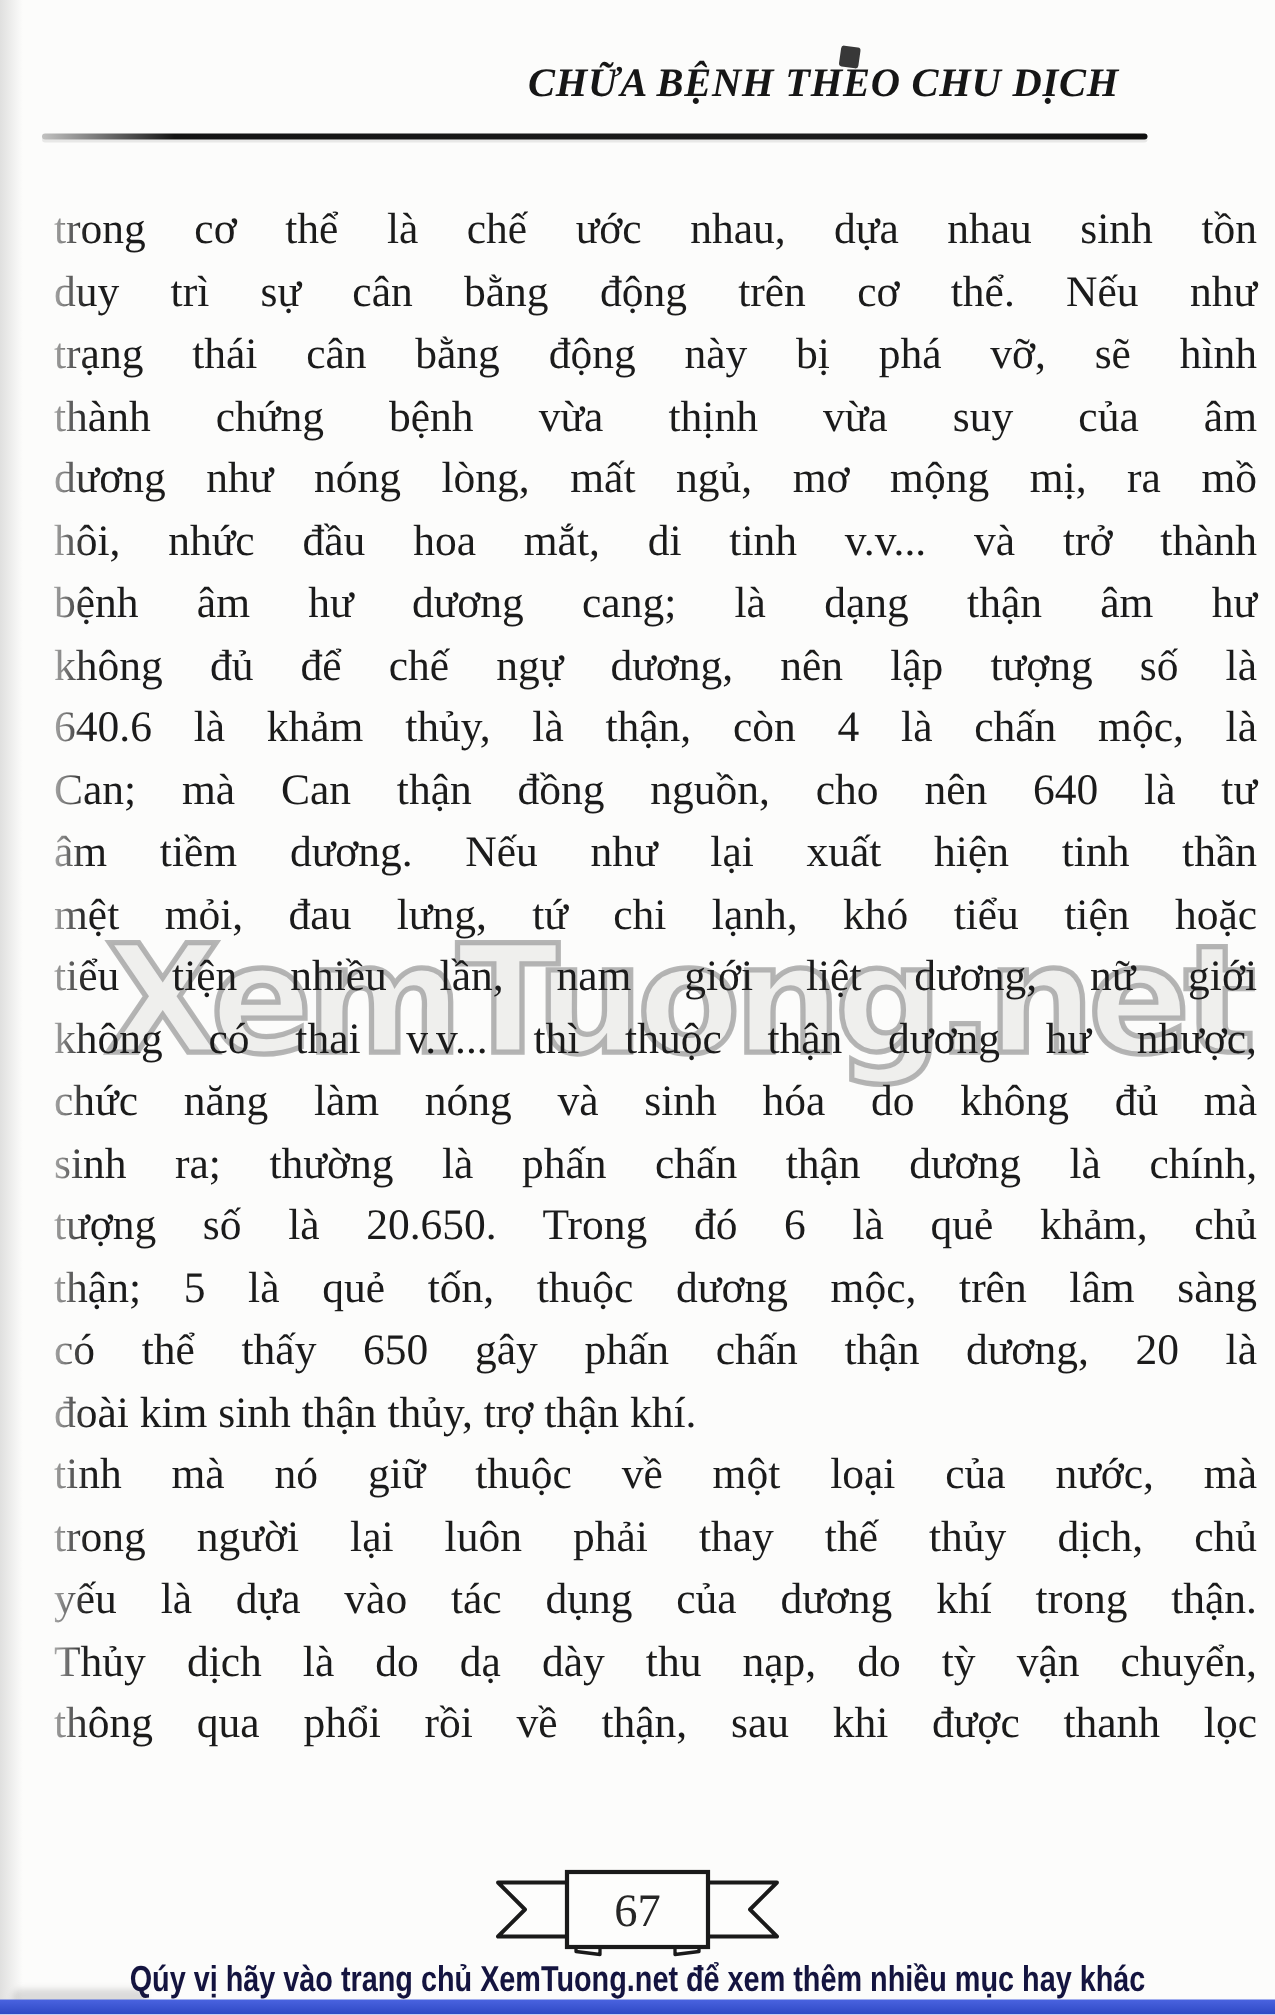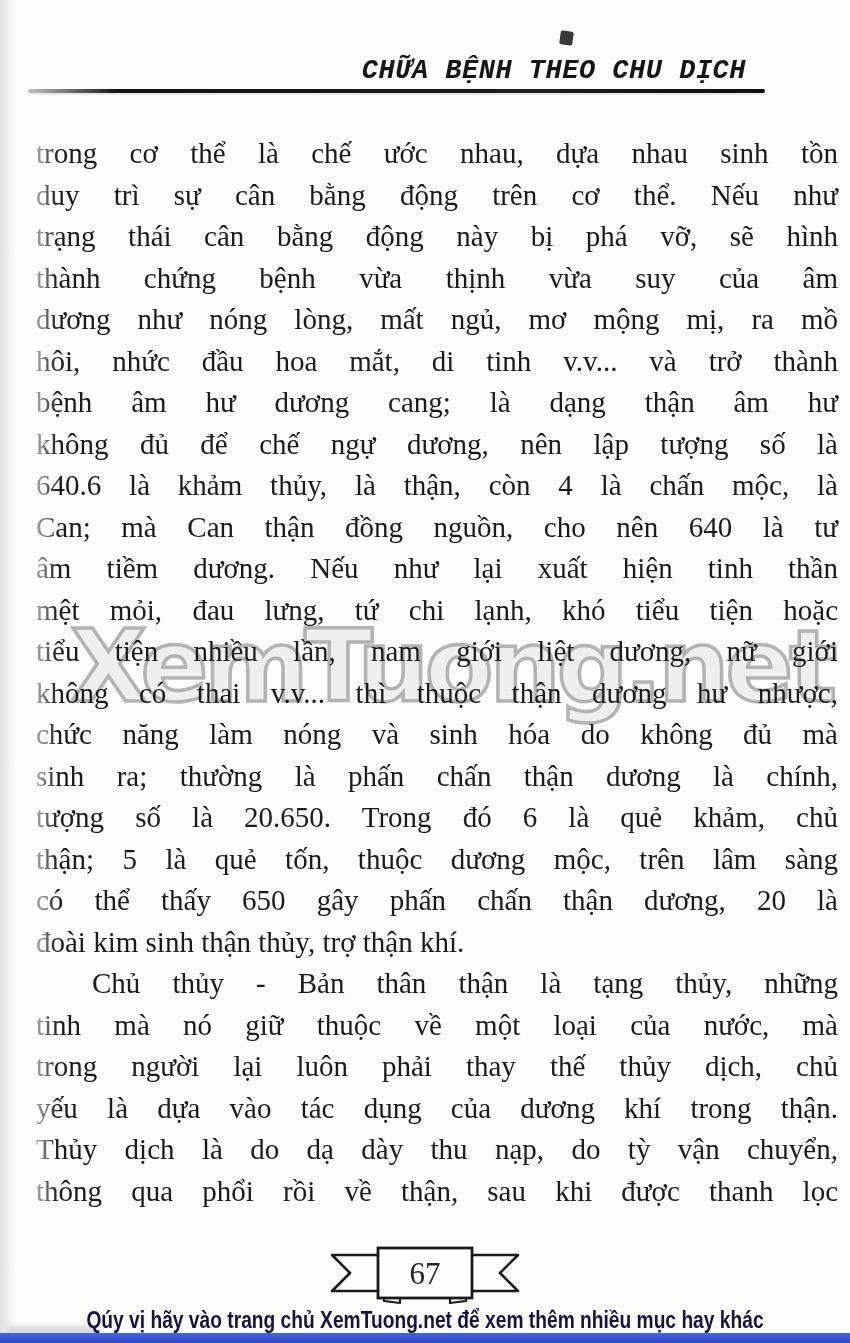--- a/index.html
+++ b/index.html
@@ -5,22 +5,22 @@
   html,body{margin:0;padding:0;}
   body{
     width:850px;height:1343px;position:relative;overflow:hidden;
     background:#fcfcfb;
     font-family:"Liberation Serif","DejaVu Serif",serif;
   }
   .page{position:absolute;inset:0;}
 
   
   .header-title{
-    position:absolute;top:56px;right:104px;
-    font-family:Liberation Mono, monospace;
+    position:absolute;top:40px;right:104px;
+    font-family:Liberation Serif, serif;
     font-style:italic;font-weight:bold;font-size:27px;letter-spacing:.5px;
     color:#161616;white-space:nowrap;
   }
   .header-rule{
     position:absolute;top:89px;left:28px;width:737px;height:4px;border-radius:2px;
     background:linear-gradient(to right, rgba(20,20,20,.25), #141414 12%, #1c1c1c 70%, #101010);
     box-shadow:0 2px 0 rgba(0,0,0,.08);
   }
 
   
@@ -91,21 +91,20 @@
       <div class="line">âm tiềm dương. Nếu như lại xuất hiện tinh thần</div>
       <div class="line">mệt mỏi, đau lưng, tứ chi lạnh, khó tiểu tiện hoặc</div>
       <div class="line">tiểu tiện nhiều lần, nam giới liệt dương, nữ giới</div>
       <div class="line">không có thai v.v... thì thuộc thận dương hư nhược,</div>
       <div class="line">chức năng làm nóng và sinh hóa do không đủ mà</div>
       <div class="line">sinh ra; thường là phấn chấn thận dương là chính,</div>
       <div class="line">tượng số là 20.650. Trong đó 6 là quẻ khảm, chủ</div>
       <div class="line">thận; 5 là quẻ tốn, thuộc dương mộc, trên lâm sàng</div>
       <div class="line">có thể thấy 650 gây phấn chấn thận dương, 20 là</div>
       <div class="line no-just">đoài kim sinh thận thủy, trợ thận khí.</div>
-      <div class="line indent">Chủ thủy - Bản thân thận là tạng thủy, những</div>
       <div class="line">tinh mà nó giữ thuộc về một loại của nước, mà</div>
       <div class="line">trong người lại luôn phải thay thế thủy dịch, chủ</div>
       <div class="line">yếu là dựa vào tác dụng của dương khí trong thận.</div>
       <div class="line">Thủy dịch là do dạ dày thu nạp, do tỳ vận chuyển,</div>
       <div class="line">thông qua phổi rồi về thận, sau khi được thanh lọc</div>
     </div>
 
   <div class="edge-left"></div>
   <div class="left-fade"></div>
   <div class="speck"></div>

